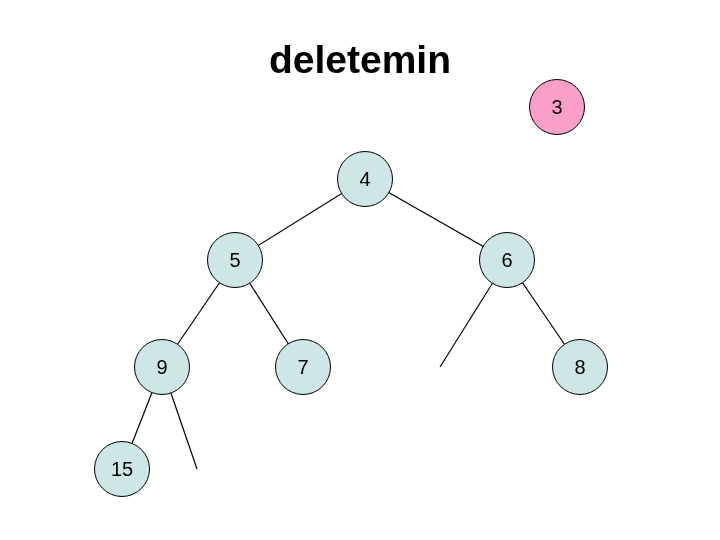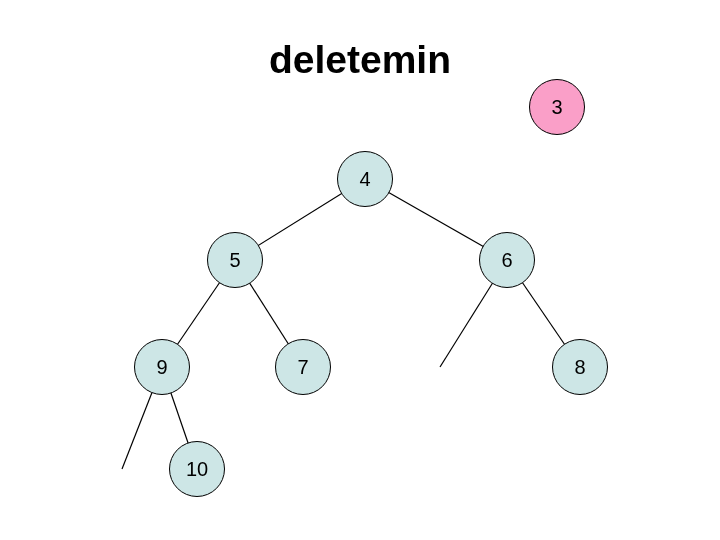--- a/index.html
+++ b/index.html
@@ -86,16 +86,16 @@
 
   <div class="node" style="left:479px; top:232px" data-color="blue">6</div>
 
   <div class="node" style="left:134px; top:339px" data-color="blue">9</div>
 
   <div class="node" style="left:275px; top:339px" data-color="blue">7</div>
 
 
   <div class="node" style="left:552px; top:339px" data-color="blue">8</div>
 
+  <div class="node" style="left:94px; top:441px" data-color="blue">15</div>
 
-  <div class="node" style="left:169px; top:441px" data-color="blue">10</div>
 
 </div>
 
 </body></html>

